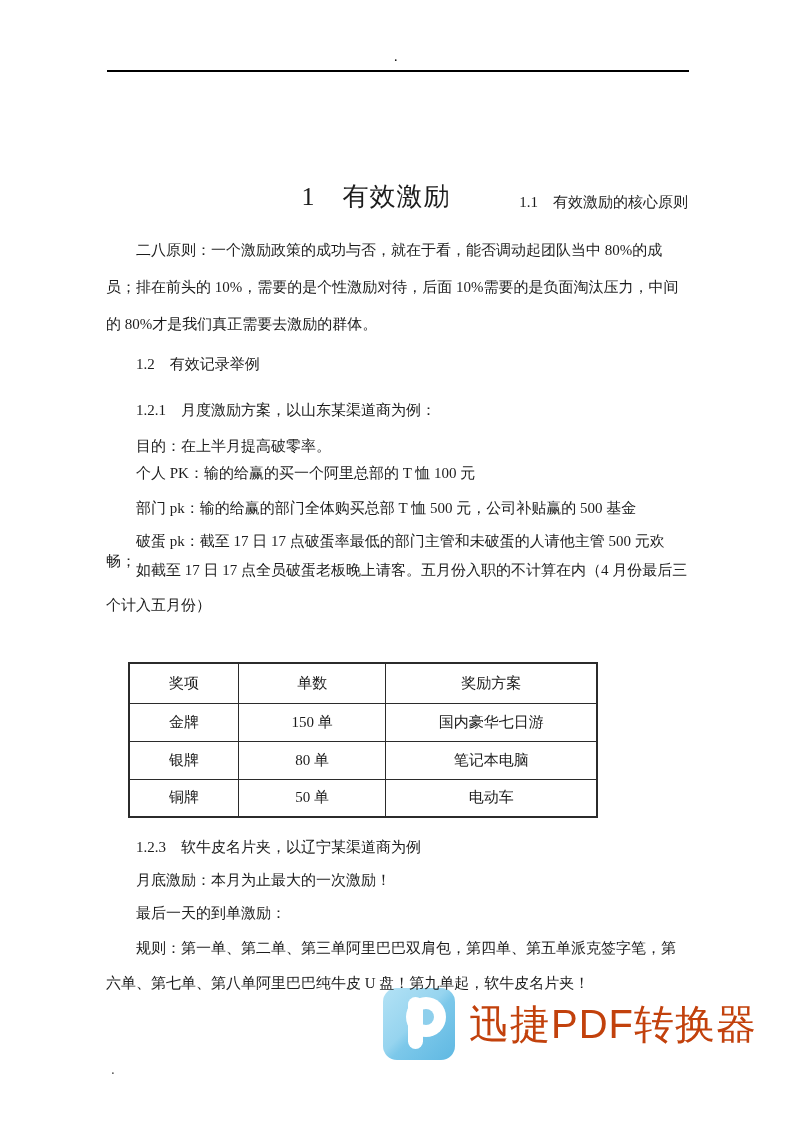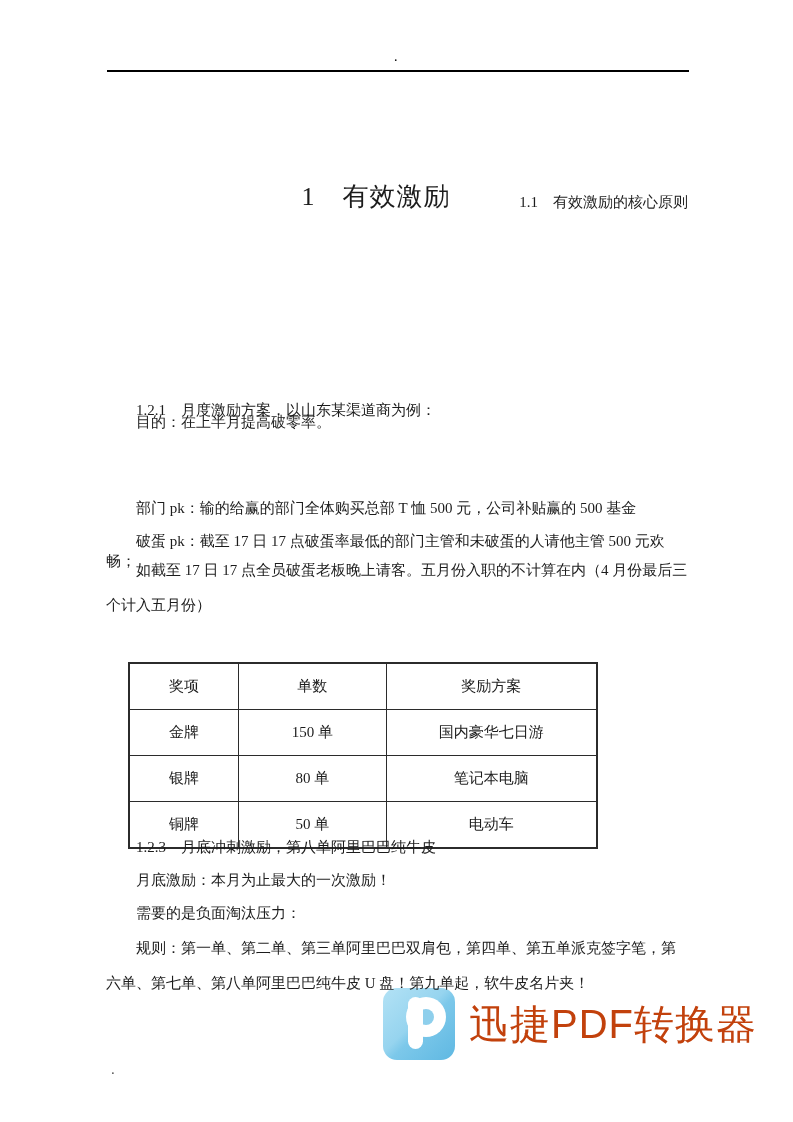--- a/index.html
+++ b/index.html
@@ -22,37 +22,37 @@
   .indent { text-indent:2em; }
   .para { line-height:36px; }
 
   .doc-title { position:absolute; left:0; top:136px; width:752px; text-align:center;
                font-size:26px; line-height:30px; letter-spacing:1px; z-index:2;margin-top:46px; }
 
   .b-h11   { top:192px;text-align:right; }
   .b-p28   { top:232px; line-height:37px; }
   .b-h12   { top:354px; }
   .b-h121  { top:400px; }
-  .b-goal  { top:412px; }
+  .b-goal  { top:436px; }
   .b-pk1   { top:463px; }
   .b-pk2   { top:498px; }
   .b-pk3   { top:531px; }
   .b-p17   { top:553px; line-height:35px; }
   .b-h122  { top:629px; }
   .b-h123  { top:837px; }
   .b-mend  { top:870px; }
   .b-last  { top:903px; }
   .b-rule  { top:931px; line-height:35px; }
 
   
   table.reward { position:absolute; left:128px; top:662px; width:470px;
                  border-collapse:collapse; z-index:2;
                  font-size:15px; color:#1c1c1c; }
   table.reward td, table.reward th { border:1.5px solid #2b2b2b; text-align:center;
-                 vertical-align:middle; font-weight:normal; padding:13px; }
+                 vertical-align:middle; font-weight:normal; padding:2px; }
   table.reward { border:2px solid #2b2b2b; }
   tr.rh { height:40px; }
   tr.rr { height:38px; }
 
   
   .watermark { position:absolute; left:383px; top:988px; z-index:1; display:flex; align-items:center; }
   .wm-logo {
     position:relative; width:72px; height:72px; border-radius:14px;
     background:linear-gradient(135deg,#b3e2f5 0%,#96d4ef 45%,#7cc8ea 55%,#5fb8e2 100%);
     flex:0 0 auto;
@@ -70,25 +70,28 @@
 
 <div class="page">
 
   <span class="header-mark">.</span>
   <div class="header-rule"></div>
 
   <div class="doc-title">1　有效激励</div>
 
   <div class="blk indent b-h11">1.1　有效激励的核心原则</div>
 
+  <div class="blk para indent b-p28">二八原则：一个激励政策的成功与否，就在于看，能否调动起团队当中 80%的成员；排在前头的 10%，需要的是个性激励对待，后面 10%需要的是负面淘汰压力，中间的 80%才是我们真正需要去激励的群体。</div>
 
+  <div class="blk indent b-h12">1.2　有效记录举例</div>
 
   <div class="blk indent b-h121">1.2.1　月度激励方案，以山东某渠道商为例：</div>
 
   <div class="blk indent b-goal">目的：在上半月提高破零率。</div>
+  <div class="blk indent b-pk1">个人 PK：输的给赢的买一个阿里总部的 T 恤 100 元</div>
   <div class="blk indent b-pk2">部门 pk：输的给赢的部门全体购买总部 T 恤 500 元，公司补贴赢的 500 基金</div>
   <div class="blk indent b-pk3">破蛋 pk：截至 17 日 17 点破蛋率最低的部门主管和未破蛋的人请他主管 500 元欢畅；</div>
 
   <div class="blk para indent b-p17">如截至 17 日 17 点全员破蛋老板晚上请客。五月份入职的不计算在内（4 月份最后三个计入五月份）</div>
 
 
   <table class="reward">
     <colgroup>
       <col style="width:110px">
       <col style="width:148px">
@@ -111,23 +114,23 @@
       <td>笔记本电脑</td>
     </tr>
     <tr class="rr">
       <td>铜牌</td>
       <td>50 单</td>
       <td>电动车</td>
     </tr>
   </tbody>
     </table>
 
-  <div class="blk indent b-h123">1.2.3　月底冲刺激励，第八单阿里巴巴纯牛皮</div>
+  <div class="blk indent b-h123">1.2.3　软牛皮名片夹，以辽宁某渠道商为例</div>
   <div class="blk indent b-mend">月底激励：本月为止最大的一次激励！</div>
-  <div class="blk indent b-last">需要的是负面淘汰压力：</div>
+  <div class="blk indent b-last">最后一天的到单激励：</div>
   <div class="blk para indent b-rule">规则：第一单、第二单、第三单阿里巴巴双肩包，第四单、第五单派克签字笔，第六单、第七单、第八单阿里巴巴纯牛皮 U 盘！第九单起，软牛皮名片夹！</div>
 
   <div class="watermark">
     <div class="wm-logo">
       <svg width="72" height="72" viewBox="0 0 72 72" aria-hidden="true">
         <circle cx="43" cy="29" r="20" fill="#ffffff"></circle>
         <circle cx="43" cy="29" r="8" fill="#8ecfec"></circle>
         <rect x="25" y="9" width="15" height="52" rx="7.5" fill="#ffffff"></rect>
       </svg>
     </div>

